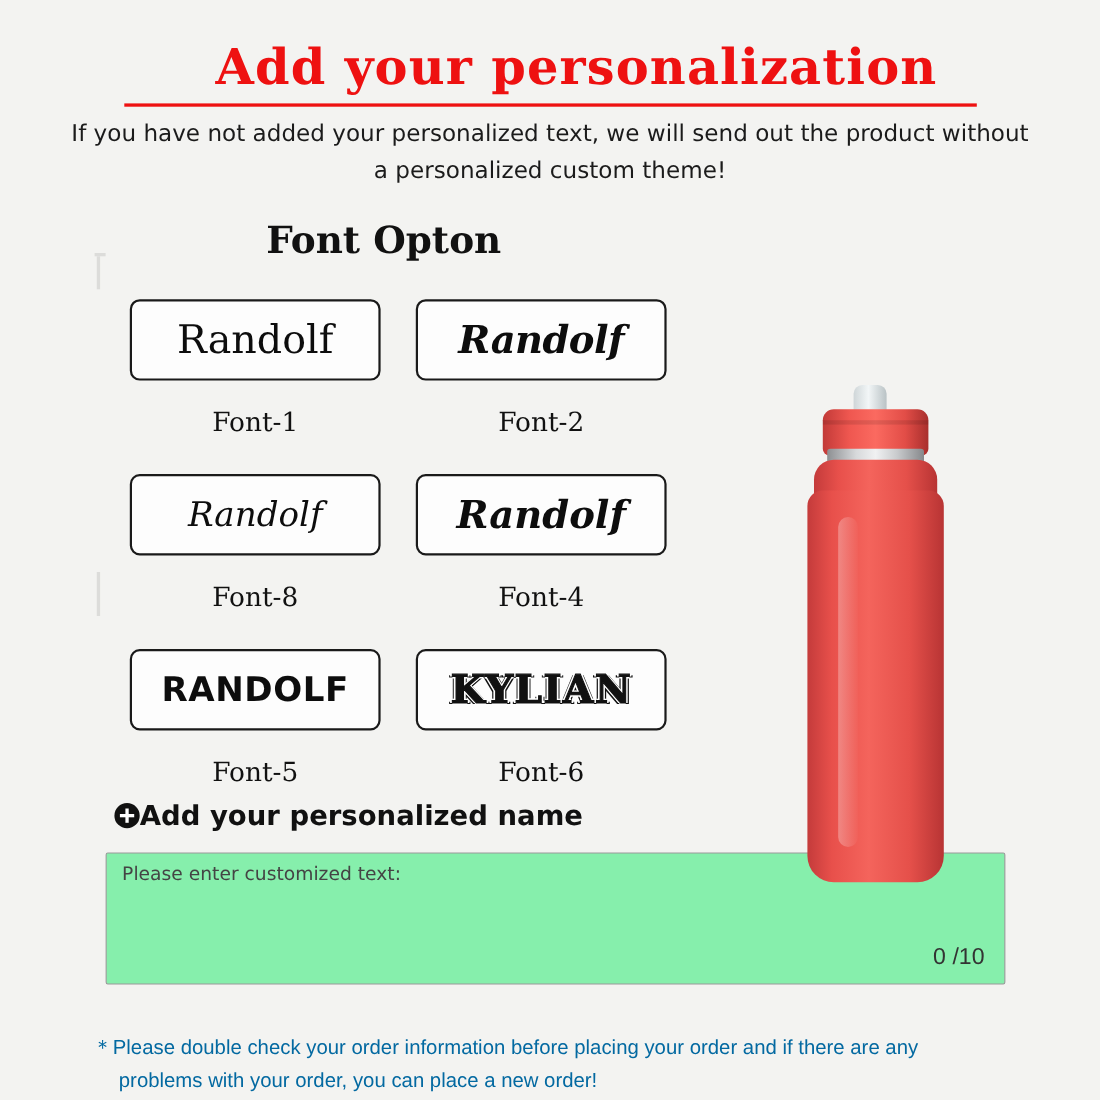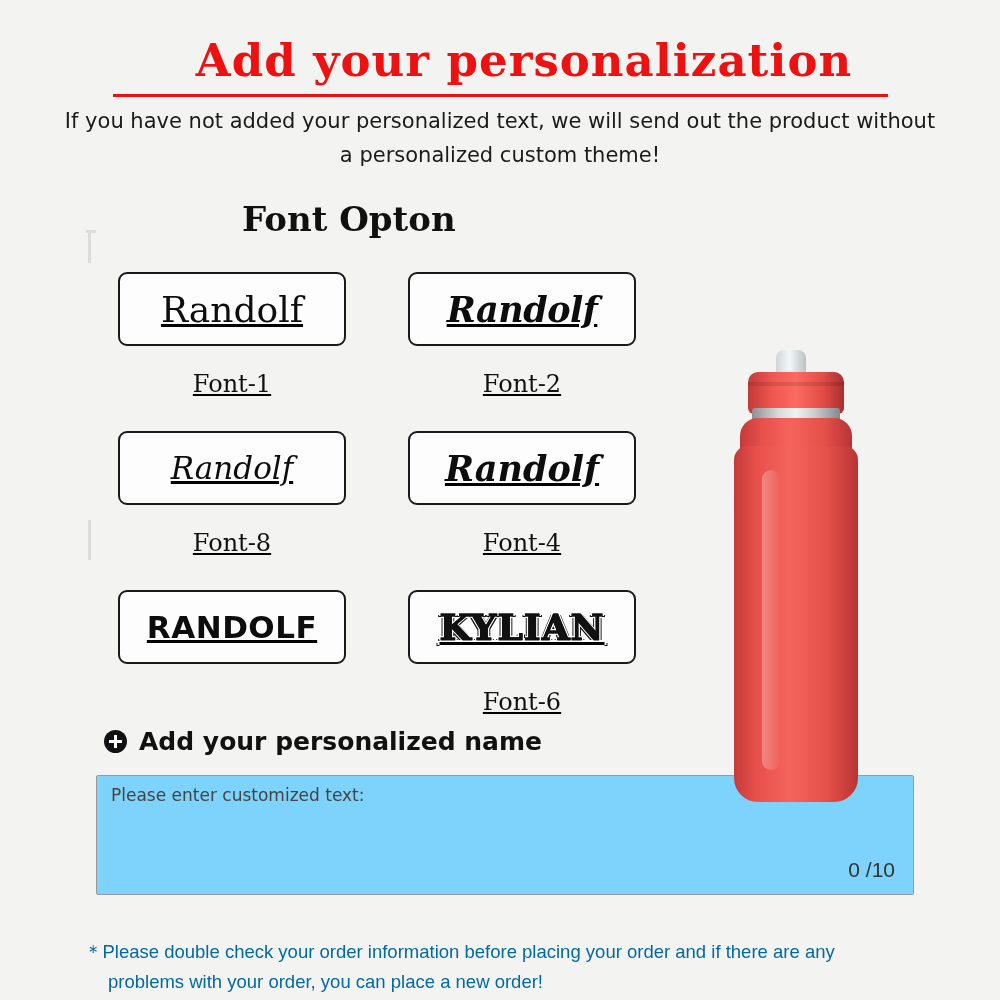--- a/index.html
+++ b/index.html
@@ -68,23 +68,22 @@
   }
 
   .font-grid {
     position: absolute;
     top: 272px;
     left: 118px;
     width: 520px;
   }
   .font-row {
     display: flex;
-    gap: 62px;
+    gap: 32px;
     margin-bottom: 33px;
-    text-decoration: underline;
   }
   .font-cell {
     width: 228px;
   }
   .font-box {
     height: 70px;
     border: 2px solid #1a1a1a;
     border-radius: 9px;
     background: #fdfdfd;
     display: flex;
@@ -119,21 +118,21 @@
     color: #111;
   }
 
   
   .add-name-row {
     position: absolute;
     top: 727px;
     left: 104px;
     display: flex;
     align-items: center;
-    gap: 12px;
+    gap: 0;
   }
   .plus-icon {
     width: 23px;
     height: 23px;
     border-radius: 50%;
     background: #111;
     position: relative;
     flex: 0 0 auto;
   }
   .plus-icon::before,
@@ -156,21 +155,21 @@
   }
 
   
   .text-input-wrap {
     position: absolute;
     top: 775px;
     left: 96px;
     width: 816px;
     height: 118px;
     border: 1px solid #9a9a9a;
-    background: #7dd3fc;
+    background: #86efac;
     border-radius: 2px;
   }
   .text-input-placeholder {
     position: absolute;
     top: 9px;
     left: 14px;
     font-family: "DejaVu Sans", sans-serif;
     font-size: 17px;
     color: #444;
   }
@@ -333,20 +332,21 @@
         </div>
         <div class="font-label">Font-4</div>
       </div>
     </div>
 
     <div class="font-row">
       <div class="font-cell">
         <div class="font-box">
           <span class="font-sample f5">RANDOLF</span>
         </div>
+        <div class="font-label">Font-5</div>
       </div>
       <div class="font-cell">
         <div class="font-box">
           <span class="font-sample f6">KYLIAN</span>
         </div>
         <div class="font-label">Font-6</div>
       </div>
     </div>
   </div>
 

